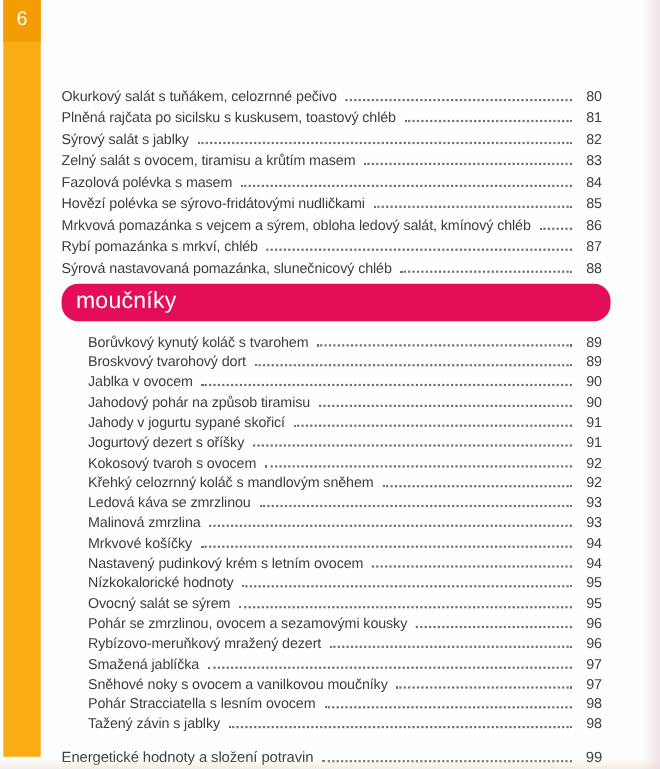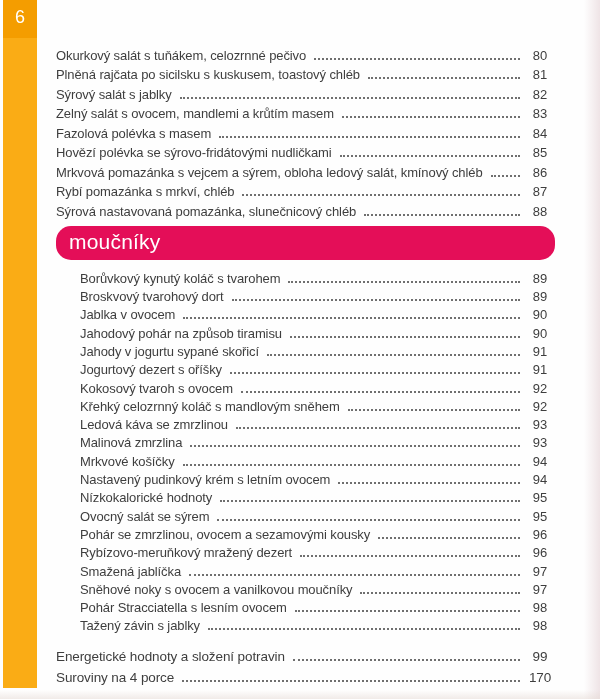--- a/index.html
+++ b/index.html
@@ -28,21 +28,21 @@
   }
   .page-tab span{
     color:#ffffff; font-size:18px; line-height:1;
     padding-bottom:4px;
   }
   
   .content{
     position:absolute; left:56px; right:45px; top:0;
     color:#3E3E3E;
   }
-  .toc-list{display:block;}
+  .toc-list{display:block;margin-top:32px;}
   .list1{padding-top:43px;}
   .toc-row{
     display:flex; align-items:flex-end;
     height:19.5px;
     font-size:13px; line-height:15px;
     letter-spacing:-0.1px;
   }
   .list2 .toc-row{height:18.3px;margin-left:24px;}
   .footer-list{margin-top:10px;}
   .footer-list .toc-row{height:21px; font-weight:normal; font-size:13.5px;}
@@ -107,21 +107,21 @@
           <span class="t">Plněná rajčata po sicilsku s kuskusem, toastový chléb</span>
           <span class="dots"></span>
           <span class="pg">81</span>
         </div>
         <div class="toc-row">
           <span class="t">Sýrový salát s jablky</span>
           <span class="dots"></span>
           <span class="pg">82</span>
         </div>
         <div class="toc-row">
-          <span class="t">Zelný salát s ovocem, mandlemi a krůtím masem</span>
+          <span class="t">Zelný salát s ovocem, tiramisu a krůtím masem</span>
           <span class="dots"></span>
           <span class="pg">83</span>
         </div>
         <div class="toc-row">
           <span class="t">Fazolová polévka s masem</span>
           <span class="dots"></span>
           <span class="pg">84</span>
         </div>
         <div class="toc-row">
           <span class="t">Hovězí polévka se sýrovo-fridátovými nudličkami</span>

